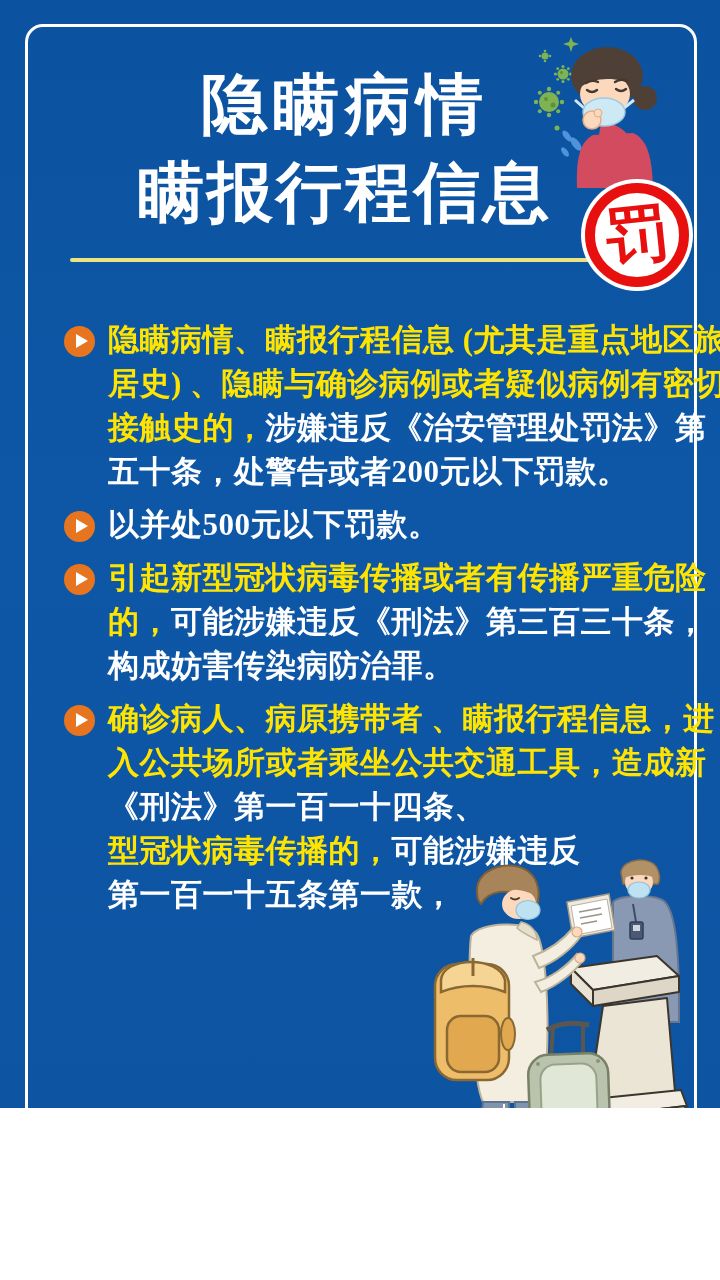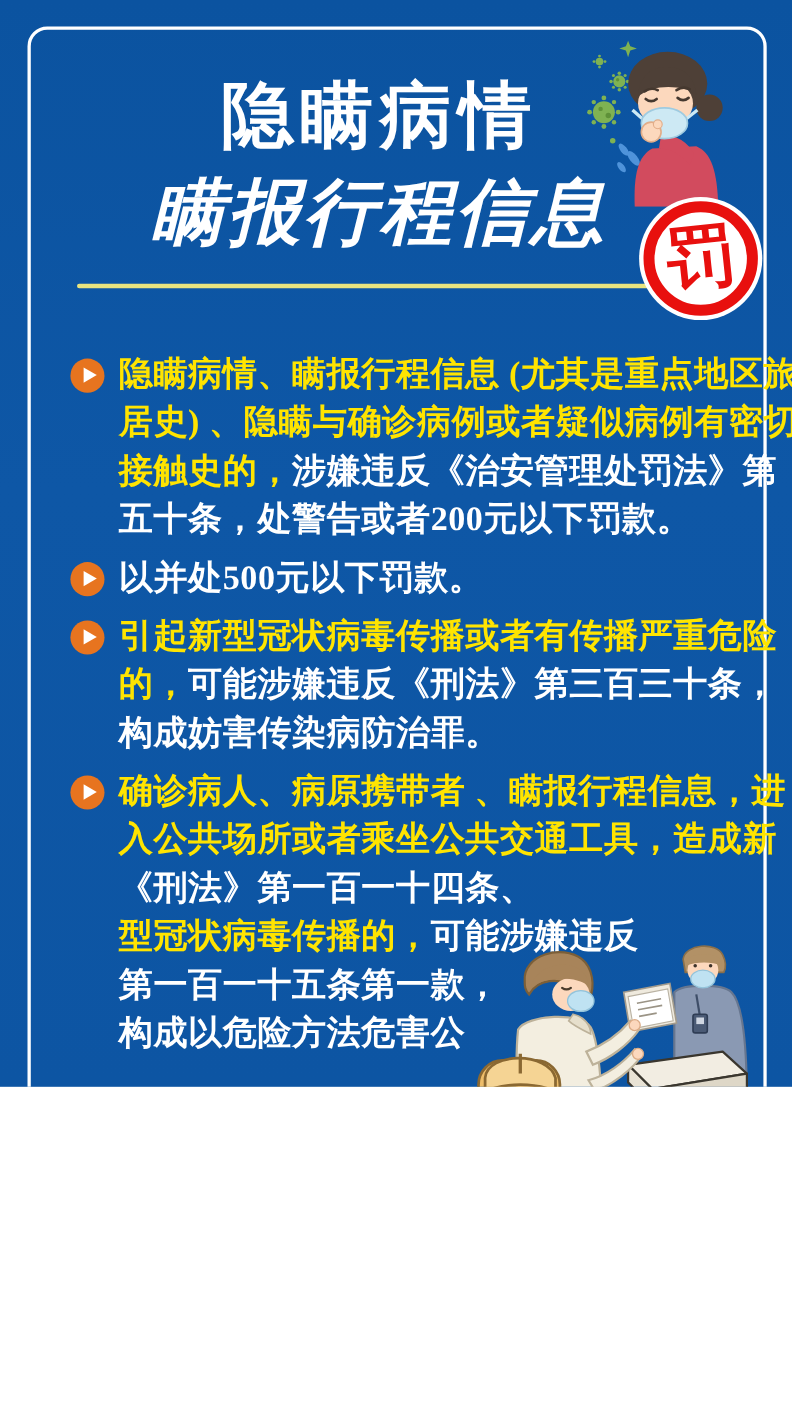--- a/index.html
+++ b/index.html
@@ -1,37 +1,37 @@
 <!DOCTYPE html>
 <html><head>
 <meta charset="utf-8">
 <style>
   html,body { margin:0; padding:0; }
   body {
     width:720px; height:1280px;
     font-family:"Liberation Serif","DejaVu Serif",serif;
   }
   .poster {
-    position:relative; width:720px; height:988px;
+    position:relative; width:720px; height:1108px;
     background:linear-gradient(180deg,#0b53a0 0%,#0e57a6 45%,#0d55a3 100%);
     overflow:hidden;
   }
   .frame {
     position:absolute; left:25px; top:24px; width:666px; height:1230px;
     border:3px solid #ffffff; border-radius:18px;
     pointer-events:none;
   }
   
   .title-line {
     position:absolute; left:25px; width:640px; text-align:center;
     color:#ffffff; font-family:"DejaVu Sans","Liberation Sans",sans-serif;
     font-weight:900; line-height:1; white-space:nowrap;
   }
   .title-1 { top:72px;  font-size:66px; letter-spacing:6px; }
-  .title-2 { top:160px; font-size:66px; letter-spacing:3px;font-style:italic; }
+  .title-2 { top:160px; font-size:66px; letter-spacing:3px; }
   .title-underline {
     position:absolute; left:70px; top:258px; width:548px; height:4px;
     background:#e9e47f; border-radius:2px;
   }
   
   .stamp {
     position:absolute; left:585px; top:183px;
     width:84px; height:84px; border-radius:50%;
     background:#ffffff; border:10px solid #e8100e;
     box-shadow:0 0 0 4px #ffffff;
@@ -191,21 +191,20 @@
       <div class="bullet">
         <span class="bullet-icon">
           <span class="tri"></span>
         </span>
         <div class="bullet-text">
           <div class="line"><span class="seg-y">确诊病人、病原携带者 、瞒报行程信息，进</span></div>
           <div class="line"><span class="seg-y">入公共场所或者乘坐公共交通工具，造成新</span></div>
           <div class="line"><span class="seg-w">《刑法》第一百一十四条、</span></div>
           <div class="line"><span class="seg-y">型冠状病毒传播的，</span><span class="seg-w">可能涉嫌违反</span></div>
           <div class="line"><span class="seg-w">第一百一十五条第一款，</span></div>
-          <div class="line"><span class="seg-w">构成以危险方法危害公</span></div>
         </div>
       </div>
     </div>
 
   <svg class="ill-checkpoint" viewBox="0 0 270 305">
     <g>
       <path d="M188,50 C196,42 232,42 240,50 C250,60 254,96 254,150 L254,170 L188,170 Z" fill="#8a99b3" stroke="#67768f" stroke-width="2"></path>
       <path d="M196,20 C198,6 226,4 232,16 C235,22 235,28 233,32 L198,32 Z" fill="#b29166" stroke="#8a6f4a" stroke-width="1.5"></path>
       <ellipse cx="214" cy="30" rx="14" ry="13" fill="#fcd8bd"></ellipse>
       <path d="M200,20 C206,14 224,14 230,20 L231,26 C222,22 208,22 199,26 Z" fill="#b29166"></path>

